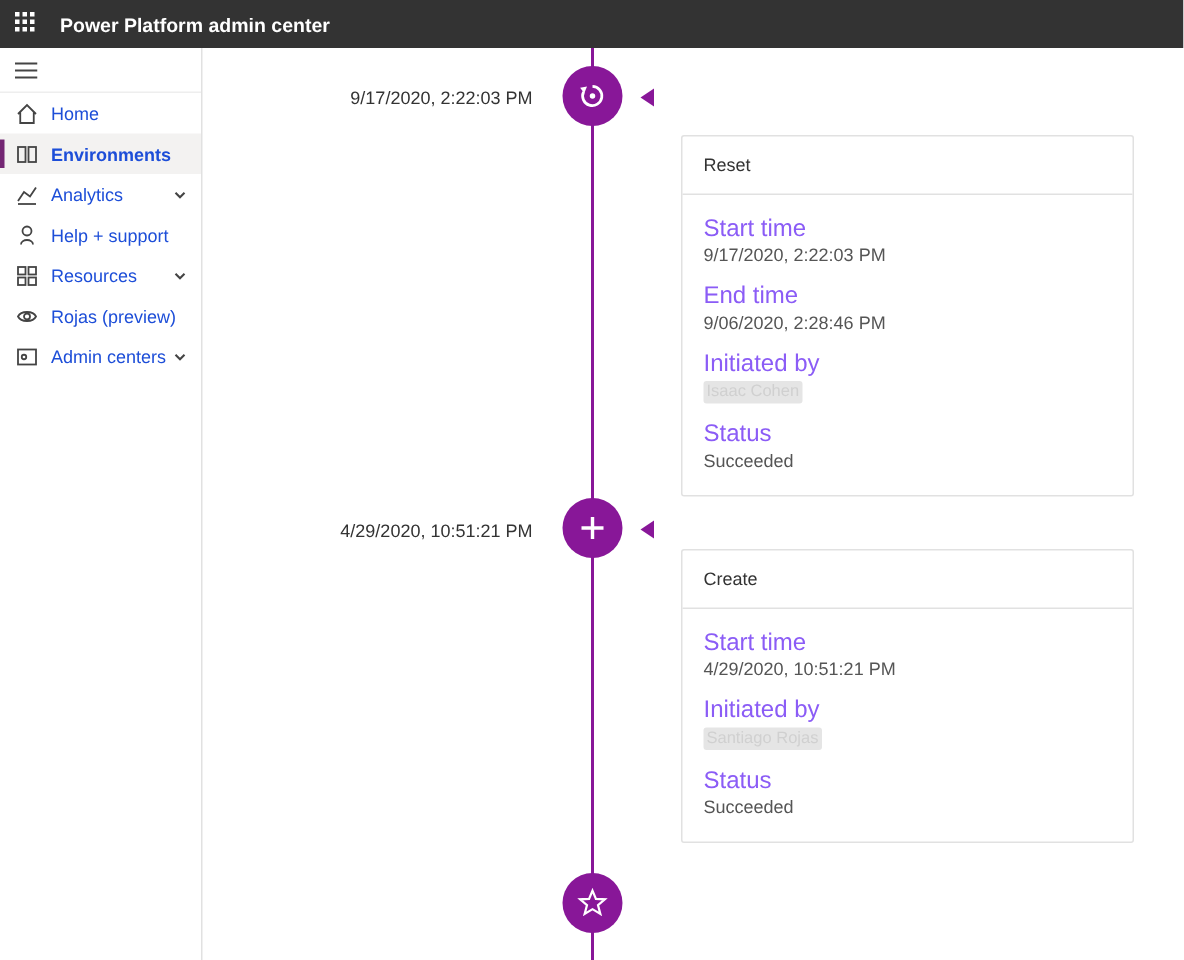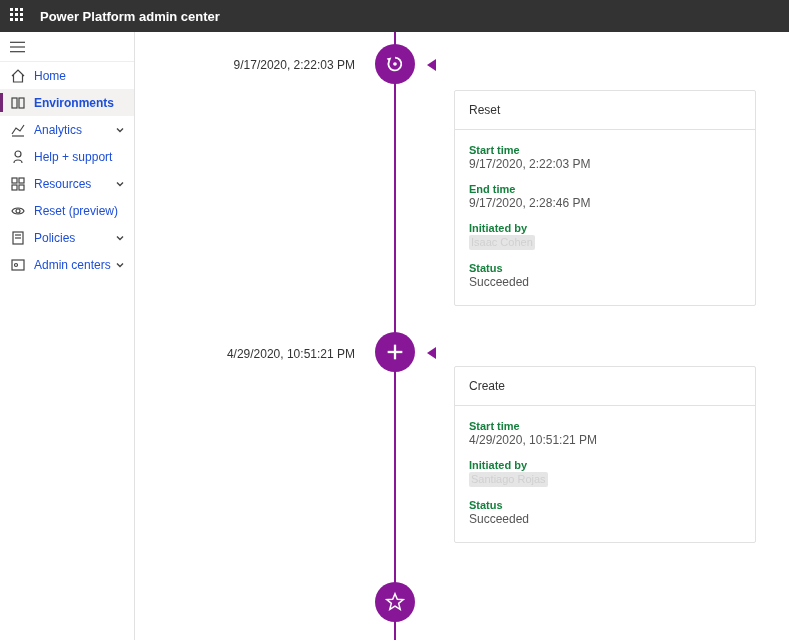--- a/index.html
+++ b/index.html
@@ -23,21 +23,21 @@
   .timeline-line { position:absolute; left:259px; top:0; bottom:0; width:2px; background:#881798; }
   .tl-node { position:absolute; left:260px; transform:translateX(-50%); width:40px; height:40px; border-radius:50%; background:#881798; display:flex; align-items:center; justify-content:center; }
   .tl-node svg { width:22px; height:22px; fill:#fff; }
   .tl-timestamp { position:absolute; font-size:12px; color:#333; text-align:right; }
   .tl-arrow { position:absolute; width:0; height:0; border-top:6px solid transparent; border-bottom:6px solid transparent; border-right:9px solid #881798; }
   .card { position:absolute; left:319px; width:302px; border:1px solid #e1e1e1; border-radius:2px; background:#fff; }
   .card-head { padding:12px 14px; border-bottom:1px solid #e1e1e1; font-size:12px; color:#333; }
   .card-body { padding:14px 14px 16px; }
   .field { margin-bottom:12px; }
   .field:last-child { margin-bottom:0; }
-  .field .flabel { font-weight:700; font-size:11px; color:#15803d; }
+  .field .flabel { font-weight:400; font-size:16px; color:#8b5cf6; }
   .field .fvalue { font-size:12px; color:#555; margin-top:1px; }
   .redacted { display:inline-block; background:#e5e5e5; color:#d0d0d0; border-radius:2px; padding:0 2px; font-size:11px; line-height:15px; }
 </style>
 </head>
 <body>
 
 <div class="header">
   <div class="waffle">
     <span></span>
       <span></span>
@@ -114,34 +114,21 @@
               <polyline points="3,4.5 6,7.5 9,4.5"></polyline>
             </svg></span>
       </li>
       <li>
         <span class="icon">
             <svg viewBox="0 0 16 16" fill="none" stroke="#444" stroke-width="1.2">
               <path d="M2 8 C4 4 12 4 14 8 C12 12 4 12 2 8 Z"></path>
               <circle cx="8" cy="8" r="2"></circle>
             </svg>
           </span>
-        <span class="label">Reset (preview)</span>
-      </li>
-      <li>
-        <span class="icon">
-            <svg viewBox="0 0 16 16" fill="none" stroke="#444" stroke-width="1.2">
-              <rect x="3" y="2" width="10" height="12"></rect>
-              <line x1="5" y1="5" x2="11" y2="5"></line>
-              <line x1="5" y1="8" x2="11" y2="8"></line>
-            </svg>
-          </span>
-        <span class="label">Policies</span>
-        <span class="chev"><svg viewBox="0 0 12 12" fill="none" stroke="#444" stroke-width="1.4">
-              <polyline points="3,4.5 6,7.5 9,4.5"></polyline>
-            </svg></span>
+        <span class="label">Rojas (preview)</span>
       </li>
       <li>
         <span class="icon">
             <svg viewBox="0 0 16 16" fill="none" stroke="#444" stroke-width="1.2">
               <rect x="2" y="3" width="12" height="10"></rect>
               <circle cx="6" cy="8" r="1.5"></circle>
             </svg>
           </span>
         <span class="label">Admin centers</span>
         <span class="chev"><svg viewBox="0 0 12 12" fill="none" stroke="#444" stroke-width="1.4">
@@ -165,21 +152,21 @@
     <div class="tl-arrow" style="top:27px; left:292px;"></div>
     <div class="card" style="top:20px;margin-top:38px;">
       <div class="card-head">Reset</div>
       <div class="card-body">
         <div class="field">
           <div class="flabel">Start time</div>
           <div class="fvalue">9/17/2020, 2:22:03 PM</div>
         </div>
         <div class="field">
           <div class="flabel">End time</div>
-          <div class="fvalue">9/17/2020, 2:28:46 PM</div>
+          <div class="fvalue">9/06/2020, 2:28:46 PM</div>
         </div>
         <div class="field">
           <div class="flabel">Initiated by</div>
           <div class="fvalue"><span class="redacted">Isaac Cohen</span></div>
         </div>
         <div class="field">
           <div class="flabel">Status</div>
           <div class="fvalue">Succeeded</div>
         </div>
       </div>

